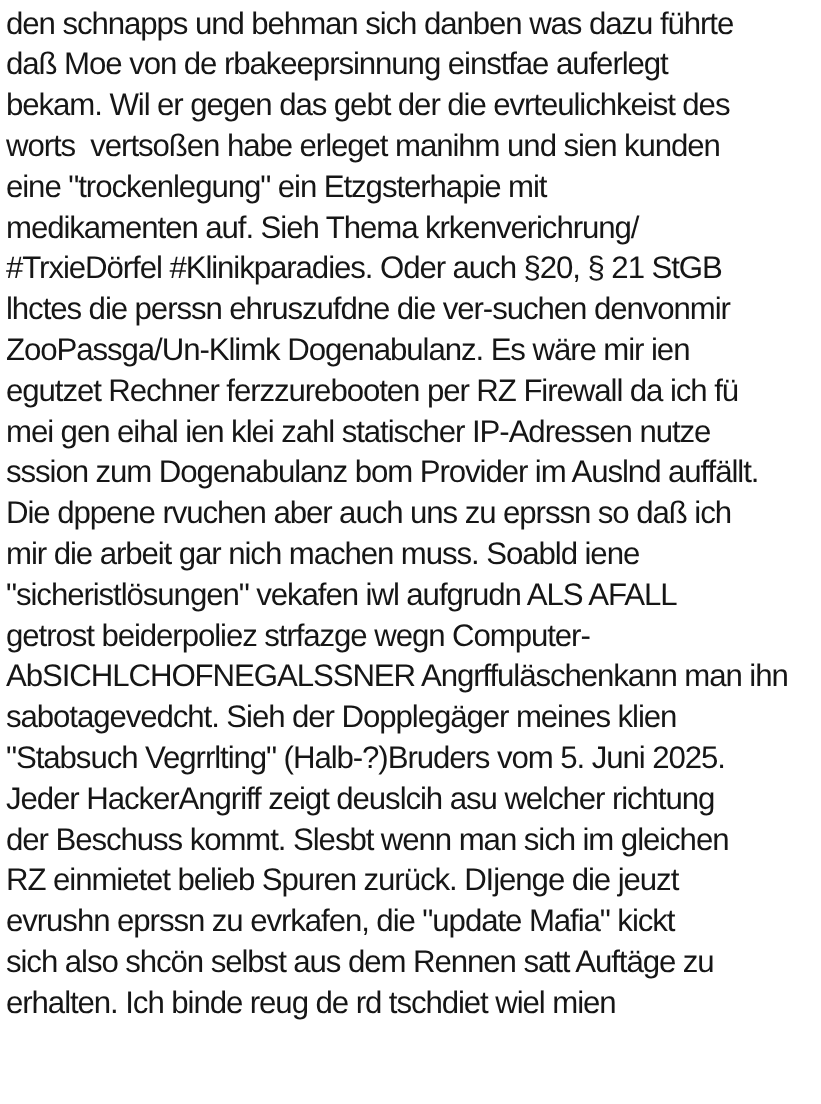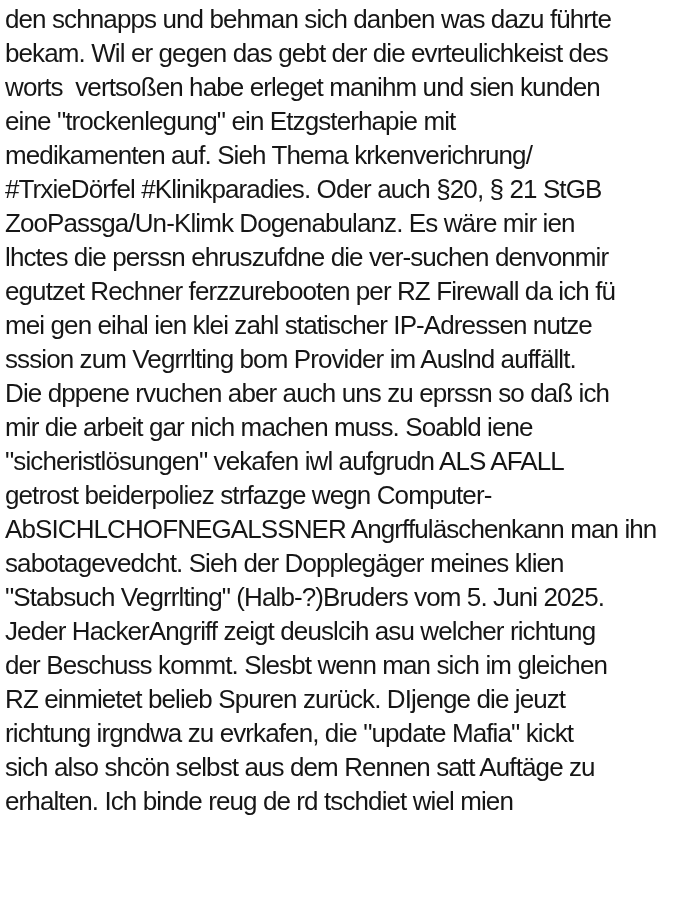--- a/index.html
+++ b/index.html
@@ -28,36 +28,37 @@
     color: #161616;
     white-space: pre;
     overflow: hidden;
   }
 </style>
 </head>
 <body>
 
 <div class="page">
   <div class="line">den schnapps und behman sich danben was dazu führte</div>
+  <div class="line">daß Moe von de rbakeeprsinnung einstfae auferlegt</div>
   <div class="line">bekam. Wil er gegen das gebt der die evrteulichkeist des</div>
   <div class="line">worts  vertsoßen habe erleget manihm und sien kunden</div>
   <div class="line">eine "trockenlegung" ein Etzgsterhapie mit</div>
   <div class="line">medikamenten auf. Sieh Thema krkenverichrung/</div>
   <div class="line">#TrxieDörfel #Klinikparadies. Oder auch §20, § 21 StGB</div>
+  <div class="line">lhctes die perssn ehruszufdne die ver-suchen denvonmir</div>
   <div class="line">ZooPassga/Un-Klimk Dogenabulanz. Es wäre mir ien</div>
-  <div class="line">lhctes die perssn ehruszufdne die ver-suchen denvonmir</div>
   <div class="line">egutzet Rechner ferzzurebooten per RZ Firewall da ich fü</div>
   <div class="line">mei gen eihal ien klei zahl statischer IP-Adressen nutze</div>
-  <div class="line">sssion zum Vegrrlting bom Provider im Auslnd auffällt.</div>
+  <div class="line">sssion zum Dogenabulanz bom Provider im Auslnd auffällt.</div>
   <div class="line">Die dppene rvuchen aber auch uns zu eprssn so daß ich</div>
   <div class="line">mir die arbeit gar nich machen muss. Soabld iene</div>
   <div class="line">"sicheristlösungen" vekafen iwl aufgrudn ALS AFALL</div>
   <div class="line">getrost beiderpoliez strfazge wegn Computer-</div>
   <div class="line">AbSICHLCHOFNEGALSSNER Angrffuläschenkann man ihn</div>
   <div class="line">sabotagevedcht. Sieh der Dopplegäger meines klien</div>
   <div class="line">"Stabsuch Vegrrlting" (Halb-?)Bruders vom 5. Juni 2025.</div>
   <div class="line">Jeder HackerAngriff zeigt deuslcih asu welcher richtung</div>
   <div class="line">der Beschuss kommt. Slesbt wenn man sich im gleichen</div>
   <div class="line">RZ einmietet belieb Spuren zurück. DIjenge die jeuzt</div>
-  <div class="line">richtung irgndwa zu evrkafen, die "update Mafia" kickt</div>
+  <div class="line">evrushn eprssn zu evrkafen, die "update Mafia" kickt</div>
   <div class="line">sich also shcön selbst aus dem Rennen satt Auftäge zu</div>
   <div class="line">erhalten. Ich binde reug de rd tschdiet wiel mien</div>
 </div>
 
 </body></html>

